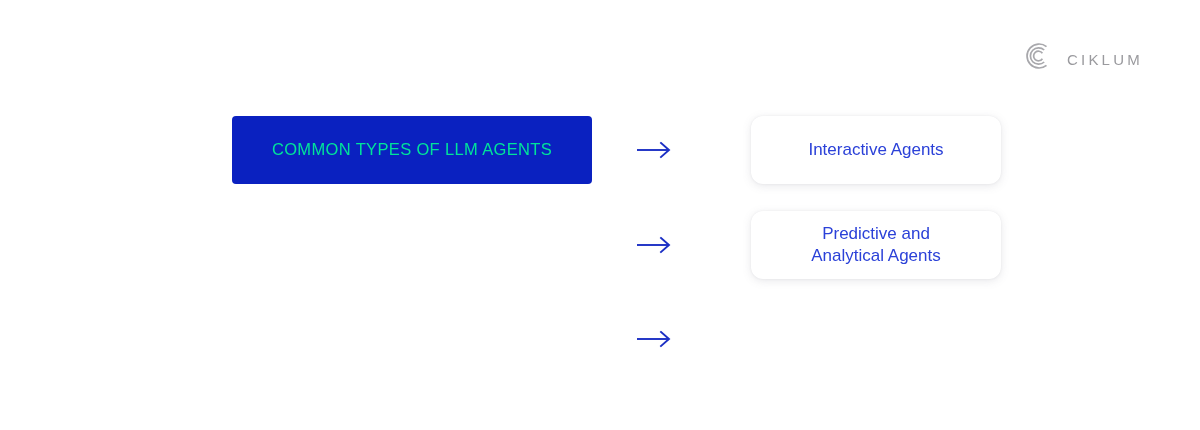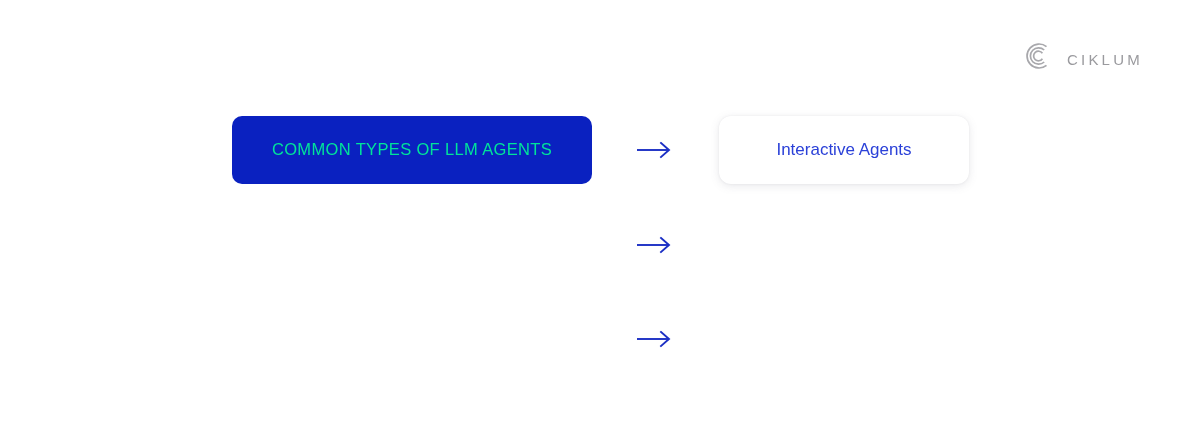--- a/index.html
+++ b/index.html
@@ -40,21 +40,21 @@
   }
 
   
   .source-node {
     position: absolute;
     left: 232px;
     top: 116px;
     width: 360px;
     height: 68px;
     background: #0A21C0;
-    border-radius: 10px;
+    border-radius: 4px;
     display: flex;
     align-items: center;
     justify-content: center;
     box-sizing: border-box;
     padding: 7px 18px;
   }
   .source-node-label {
     color: #00E39A;
     font-size: 16.5px;
     font-weight: 500;
@@ -65,20 +65,21 @@
   }
 
   
   .row {
     position: absolute;
     left: 636px;
     width: 340px;
     height: 68px;
     display: flex;
     align-items: center;
+    gap: 32px;
   }
   .row-1 { top: 116px; }
   .row-2 { top: 211px; }
   .row-3 { top: 305px; }
 
   .arrow {
     width: 38px;
     height: 20px;
     flex: 0 0 38px;
     display: block;
@@ -131,20 +132,24 @@
   <div class="card">
     <span class="card-label">Interactive Agents</span>
   </div>
 </div>
 
 <div class="row row-2">
   <svg class="arrow" viewBox="0 0 38 20">
     <line x1="1" y1="10" x2="33" y2="10" stroke="#1B2FC4" stroke-width="1.9"></line>
     <polyline points="25,3 33,10 25,17" fill="none" stroke="#1B2FC4" stroke-width="1.9" stroke-linecap="square" stroke-linejoin="miter"></polyline>
   </svg>
+  <div class="card">
+    <span class="card-label">Predictive and
+Analytical Agents</span>
+  </div>
 </div>
 
 <div class="row row-3">
   <svg class="arrow" viewBox="0 0 38 20">
     <line x1="1" y1="10" x2="33" y2="10" stroke="#1B2FC4" stroke-width="1.9"></line>
     <polyline points="25,3 33,10 25,17" fill="none" stroke="#1B2FC4" stroke-width="1.9" stroke-linecap="square" stroke-linejoin="miter"></polyline>
   </svg>
 </div>
 
 </body></html>

